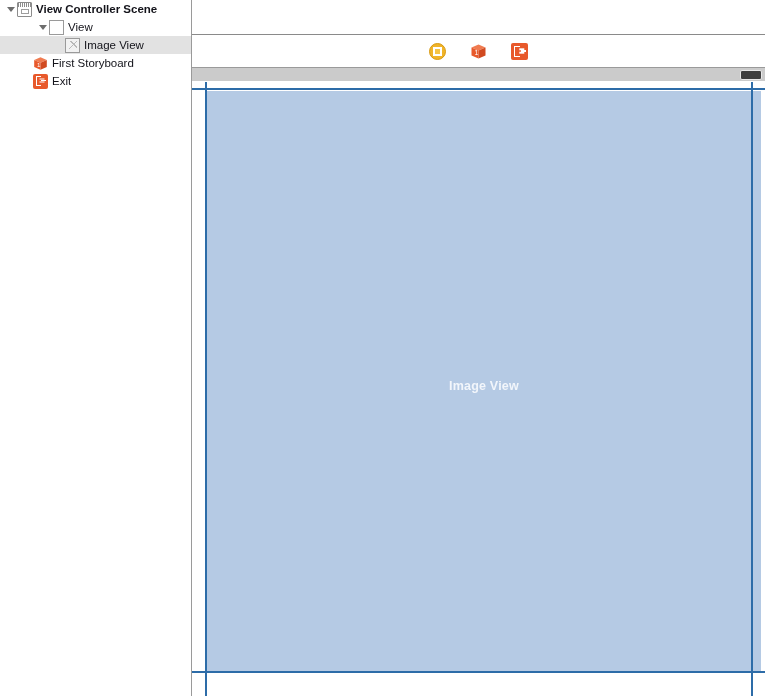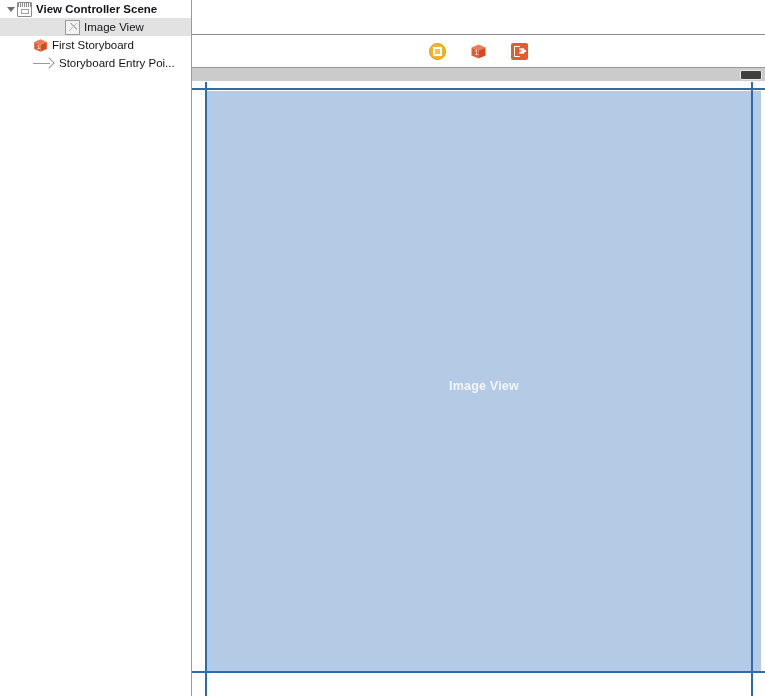--- a/index.html
+++ b/index.html
@@ -386,20 +386,26 @@
 
 <div id="app">
 
   <div id="outline-panel">
     <div class="tree" id="outline-tree">
         <div class="tree-row bold">
           <div style="width: 6px; flex: 0 0 auto;"></div>
           <div class="twisty open"></div>
           <div class="ic ic-scene"></div>
           <span class="row-label">View Controller Scene</span>
+        </div>
+        <div class="tree-row">
+          <div style="width: 38px; flex: 0 0 auto;"></div>
+          <div class="twisty open"></div>
+          <div class="ic ic-view"></div>
+          <span class="row-label">View</span>
         </div>
         <div class="tree-row selected">
           <div style="width: 54px; flex: 0 0 auto;"></div>
           <div class="twisty "></div>
           <div class="ic ic-imageview"></div>
           <span class="row-label">Image View</span>
         </div>
         <div class="tree-row">
           <div style="width: 22px; flex: 0 0 auto;"></div>
           <div class="twisty "></div>
@@ -409,22 +415,22 @@
               <polygon points="1.2,4 7.5,6.8 7.5,13.8 1.2,11" fill="#e8592b"></polygon>
               <polygon points="7.5,6.8 13.8,4 13.8,11 7.5,13.8" fill="#d14a20"></polygon>
               <text x="3.9" y="11" font-family="Liberation Sans, sans-serif" font-size="6.2" fill="#ffffff">1</text>
             </svg>
           </div>
           <span class="row-label">First Storyboard</span>
         </div>
         <div class="tree-row">
           <div style="width: 22px; flex: 0 0 auto;"></div>
           <div class="twisty "></div>
-          <div class="ic-entry"></div>
-          <span class="row-label">Storyboard Entry Poi...</span>
+          <div class="ic ic-exit"></div>
+          <span class="row-label">Exit</span>
         </div>
       </div>
   </div>
 
   <div id="editor">
 
     <div id="editor-top-strip"></div>
 
     <div id="scene-dock">
       <div class="dock-icon dock-vc"></div>

